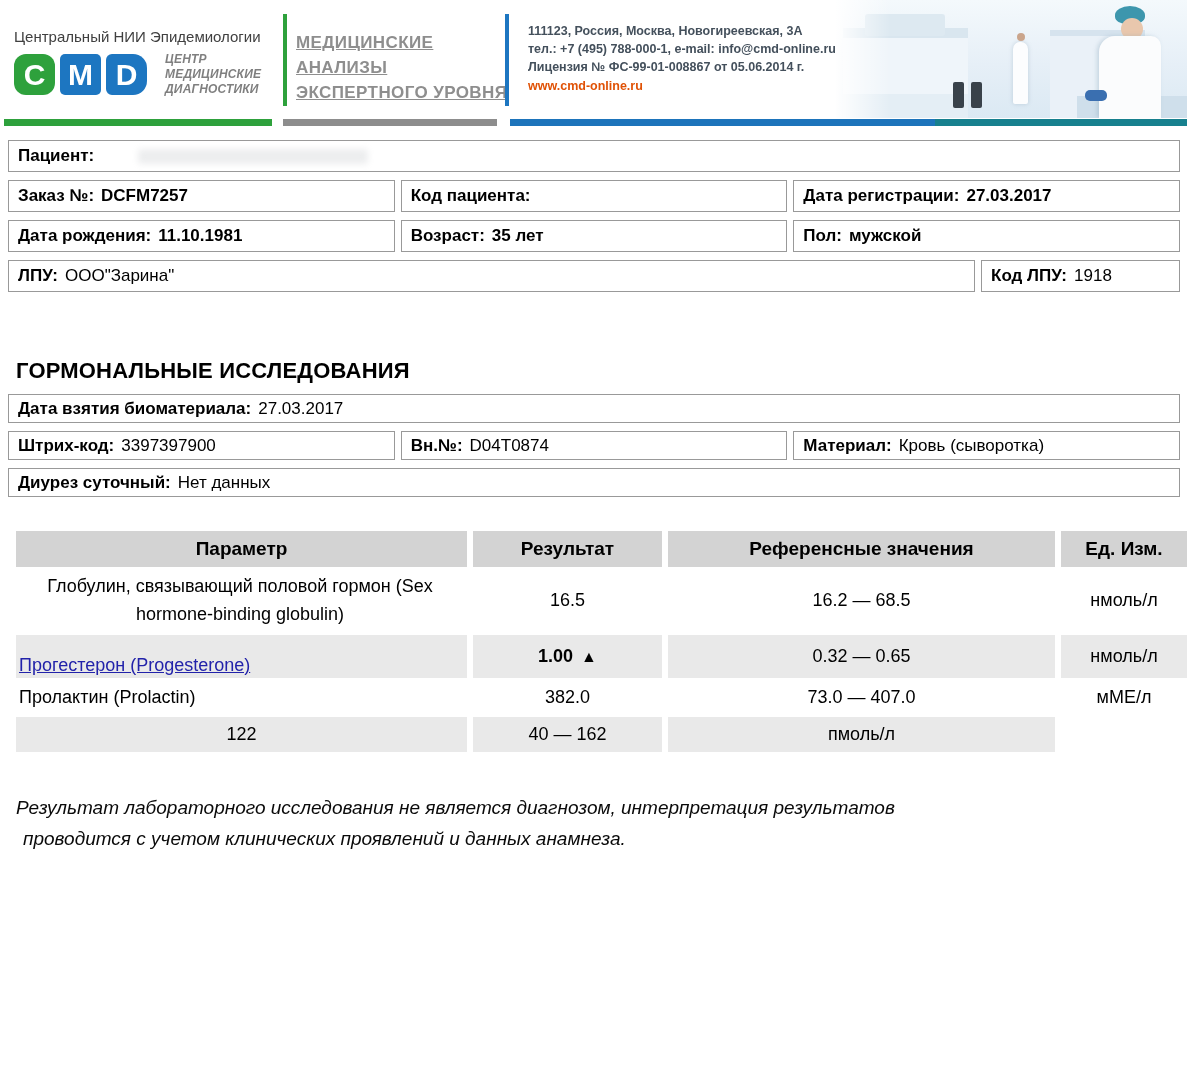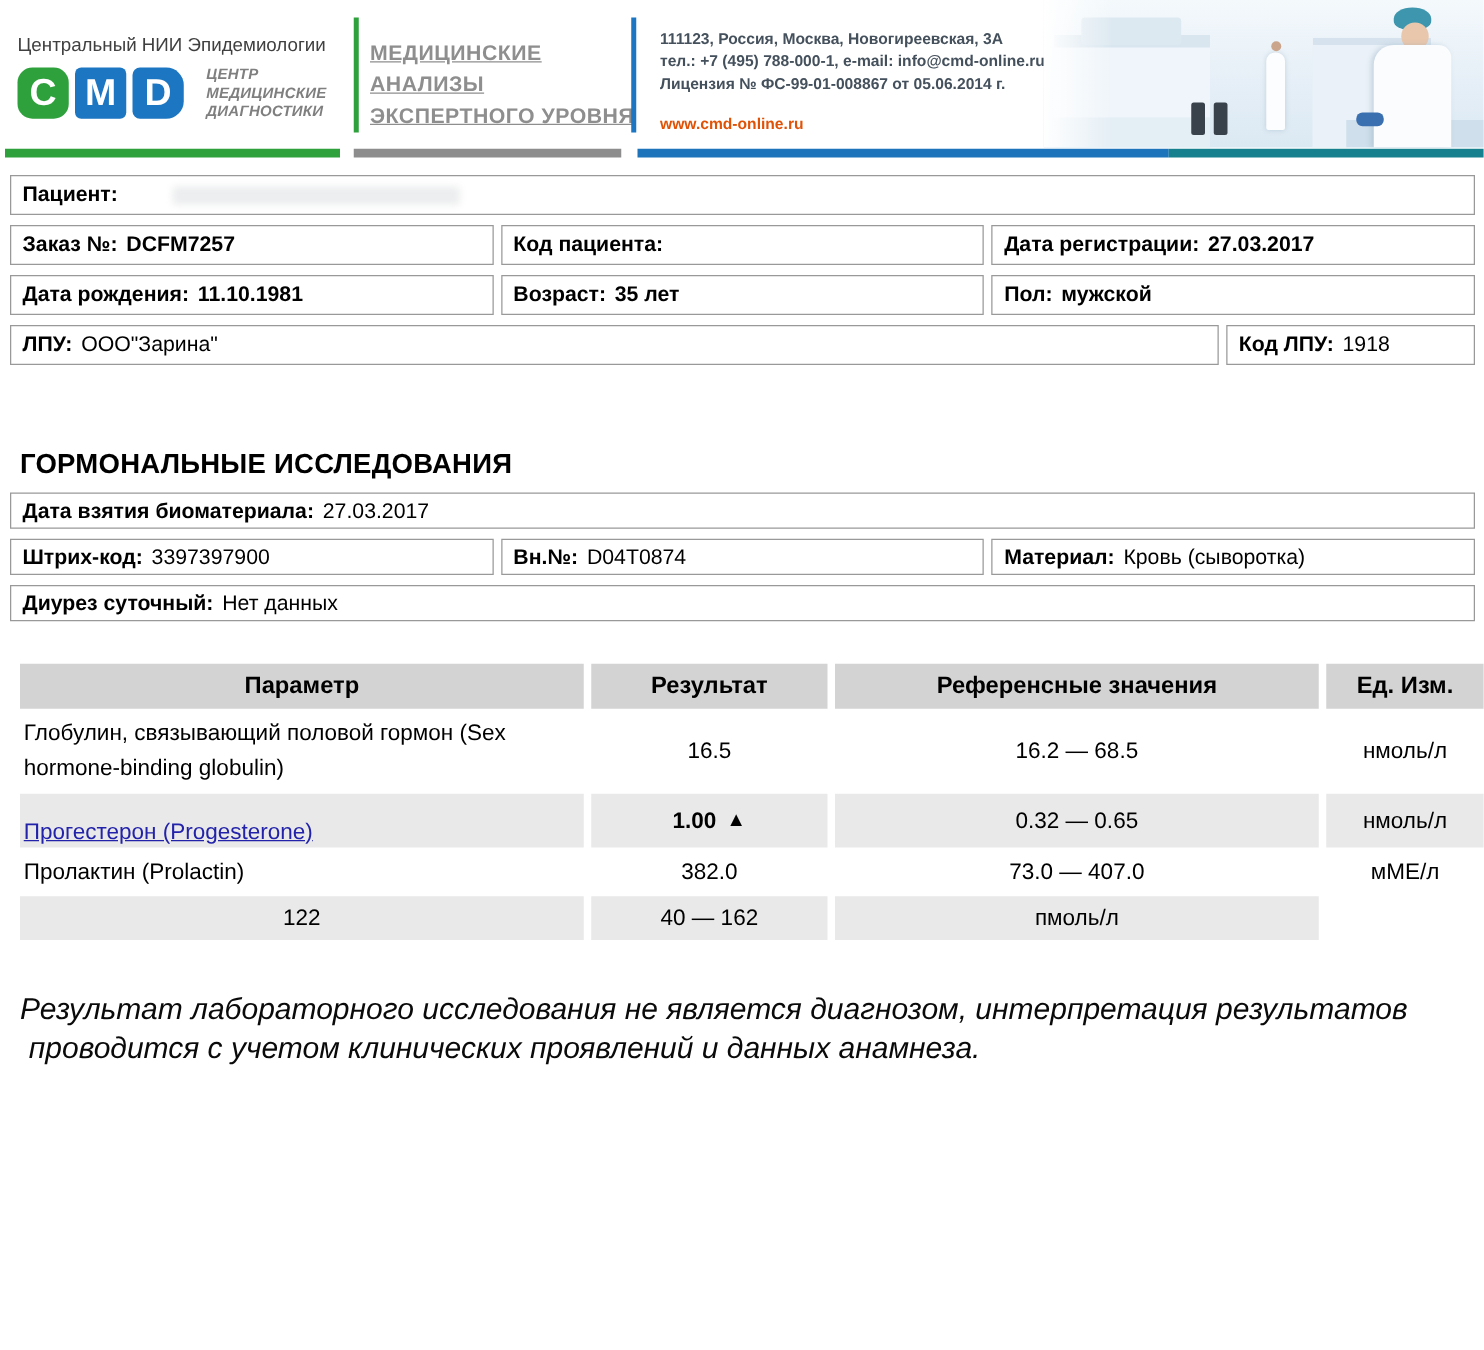--- a/index.html
+++ b/index.html
@@ -29,21 +29,21 @@
   .vdiv-green { left:283px; background:#2ea13c; }
   .vdiv-blue  { left:505px; background:#1d76c1; }
 
   .tagline { position:absolute; left:296px; top:30px; font-size:17px; line-height:25px;
     color:#8e8e8e; font-weight:bold; letter-spacing:.4px;text-decoration:underline; }
   .tagline span { display:block; }
 
   .contact { position:absolute; left:528px; top:22px; font-size:12.5px; line-height:18px;
     color:#44505c; font-weight:bold; }
   .contact span { display:block; }
-  .contact .website { color:#e05206; margin-top:14px; text-decoration:none; display:block; }
+  .contact .website { color:#e05206; margin-top:1px; text-decoration:none; display:block; }
 
   
   .photo { position:absolute; top:0; left:835px; right:0; height:118px; overflow:hidden;
     background:linear-gradient(180deg,#f4f9fc 0%,#e6eff7 55%,#dbe9f3 100%); }
   .ph-fade { position:absolute; left:0; top:0; bottom:0; width:55px;
     background:linear-gradient(90deg,#ffffff,rgba(255,255,255,0)); z-index:3; }
   .ph-m1 { position:absolute; left:8px; top:28px; width:125px; height:90px;
     background:#eff5fa; box-shadow:inset 0 10px 0 #d9e6ef, inset 0 -24px 0 #e4eef5; }
   .ph-m1b { position:absolute; left:30px; top:14px; width:80px; height:22px; background:#dde9f1; border-radius:3px; }
   .ph-slot1,.ph-slot2 { position:absolute; top:82px; width:11px; height:26px; background:#39424a; border-radius:2px; }
@@ -85,30 +85,30 @@
 
   
   .section-title { margin:66px 0 10px 8px; font-size:22px; font-weight:bold; letter-spacing:.2px; }
   .sbox { height:29px; }
 
   
   .rtable { margin:34px 7px 0 8px; display:grid;
     grid-template-columns:451px 189px 387px 126px; column-gap:6px; row-gap:2px; }
   .cell { display:flex; align-items:center; justify-content:center; font-size:18px;
     padding:2px 6px; min-height:35px; text-align:center; }
-  .cell-param { justify-content:flex-start; text-align:left; padding-left:3px; }
+  .cell-param { justify-content:flex-start; text-align:center; padding-left:3px; }
   .th { background:#d3d3d3; font-weight:bold; font-size:19px; min-height:36px; }
   .r-alt { background:#e9e9e9; }
   .param-link { color:#2222aa; text-decoration:underline; cursor:pointer;margin-top:18px; }
   .res-bold { font-weight:bold; }
   .flag { margin-left:8px; font-size:16px; }
   .two-line { min-height:64px; line-height:1.55; white-space:normal; }
 
   
-  .footnote { margin:40px 8px 0 8px; font-style:italic; font-size:24px; line-height:31px; color:#0a0a0a; }
+  .footnote { margin:40px 8px 0 8px; font-style:italic; font-size:19px; line-height:31px; color:#0a0a0a; }
   .footnote .l2 { padding-left:7px; }
 </style>
 </head>
 <body>
 
 <div class="page">
 
   <header>
     <div class="org-title">Центральный НИИ Эпидемиологии</div>
 

